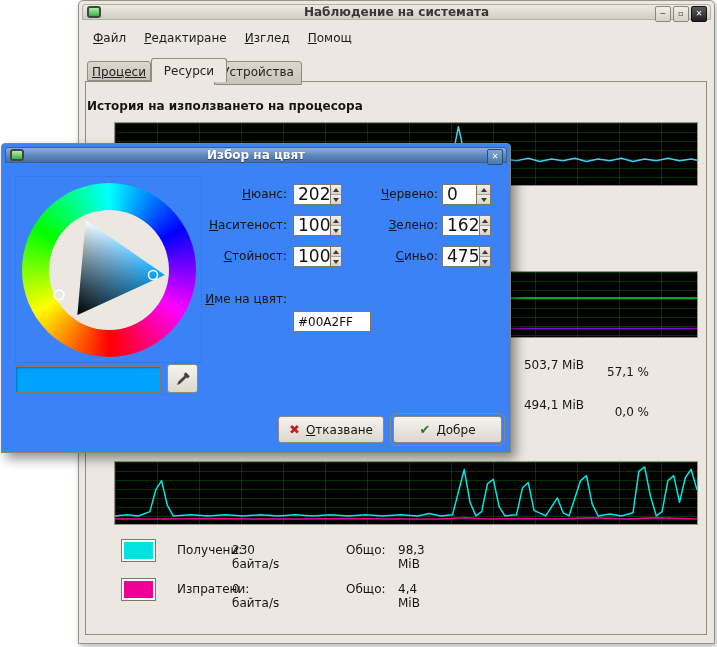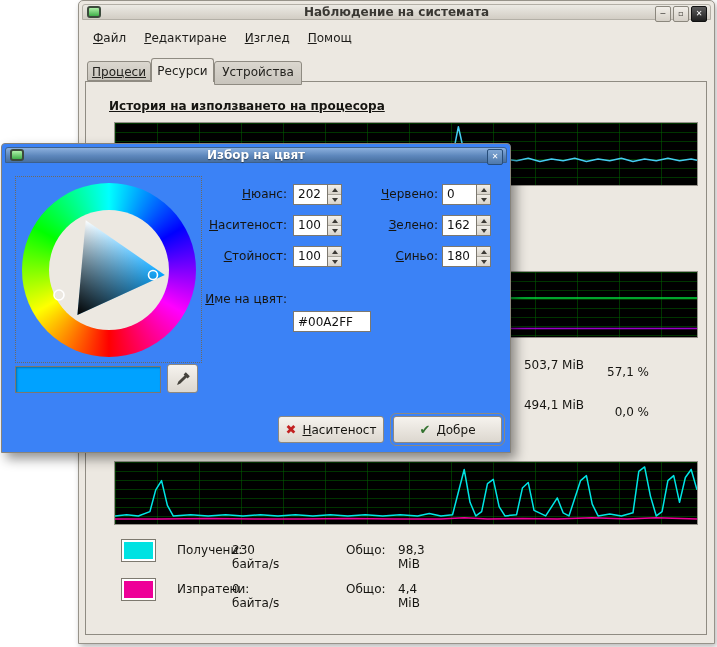--- a/index.html
+++ b/index.html
@@ -26,25 +26,25 @@
   .menubar { position:absolute; left:5px; top:27px; height:22px; font-size:12px; color:#1d1c19; }
   .menu-item { display:inline-block; padding:3px 9px; }
   .mn::first-letter { text-decoration:underline; }
 
   .notebook { position:absolute; left:6px; top:80px; width:622px; height:554px;
         border:1px solid #8f8b82; background:#ece8e1; }
   .tab { position:absolute; border:1px solid #8f8b82; border-radius:3px 3px 0 0;
         background:linear-gradient(#dbd7cf,#c8c4bc); font-size:12px; text-align:center;
         color:#24231f; padding-top:3px; }
   #tab-processes { left:8px;  top:60px; width:64px; height:20px;text-decoration:underline; }
-  #tab-resources { left:72px; top:57px; width:63px; height:24px; background:#ece8e1; border-bottom:0; padding-top:5px; z-index:5; }
+  #tab-resources { left:72px; top:57px; width:76px; height:24px; background:#ece8e1; border-bottom:0; padding-top:5px; z-index:5; }
   #tab-devices   { left:135px;top:60px; width:88px; height:24px; }
 
   .section-h { position:absolute; font-size:12px; font-weight:bold; color:#161511; }
-  #cpu-h { left:30px; top:98px;text-decoration:underline; }
+  #cpu-h { left:8px; top:98px; }
 
   .graph { position:absolute; left:35px; width:584px; background-color:#000;
         border:1px solid #95918a;
         background-image:
           repeating-linear-gradient(to right, rgba(0,95,0,.55) 0 1px, transparent 1px 42px),
           repeating-linear-gradient(to bottom, rgba(0,95,0,.55) 0 1px, transparent 1px 9px); }
   .graph svg { position:absolute; inset:0; width:100%; height:100%; }
   #cpu-graph { top:121px; height:64px; }
   #mem-graph { top:270px; height:67px; }
   #net-graph { top:460px; height:64px; }
@@ -81,21 +81,21 @@
   #hue-ring::after { content:""; position:absolute; inset:27px; border-radius:50%; background:#ece8e1; }
   #sv-tri { position:absolute; left:6px; top:6px; }
 
   .row-label { position:absolute; width:100px; text-align:right; font-size:12px;
         line-height:21px; color:#161511; }
   .hsv-label { left:185px; } .rgb-label { left:346px; width:90px; }
   .spin { position:absolute; width:49px; height:21px; display:flex; }
   .hsv-spin { left:291px; } .rgb-spin { left:440px; }
   .r0 { top:40px; } .r1 { top:71px; } .r2 { top:102px; }
   .spin-entry { flex:1; background:#fff; border:1px solid #7c786f; border-right:0;
-        font-size:12px; line-height:19px; padding-left:4px; color:#111; }
+        font-size:17px; line-height:19px; padding-left:4px; color:#111; }
   .spin-btns { width:15px; display:flex; flex-direction:column; border:1px solid #7c786f; }
   .spin-btn { flex:1; background:linear-gradient(#f2efe9,#d8d3ca); display:flex;
         align-items:center; justify-content:center; }
   .spin-btn + .spin-btn { border-top:1px solid #a8a49a; }
   .tri-up { width:0; height:0; border-left:3px solid transparent; border-right:3px solid transparent; border-bottom:4px solid #3c3a35; }
   .tri-down { width:0; height:0; border-left:3px solid transparent; border-right:3px solid transparent; border-top:4px solid #3c3a35; }
 
   #name-label { left:185px; top:145px; }
   #name-entry { position:absolute; left:291px; top:144px; width:78px; height:21px;
         background:#fff; border:1px solid #7c786f; font-family:"DejaVu Sans", sans-serif;
@@ -274,21 +274,21 @@
       <span class="spin-btns">
           <span class="spin-btn">
             <span class="tri-up"></span>
           </span>
           <span class="spin-btn">
             <span class="tri-down"></span>
           </span>
         </span>
     </span>
     <span class="spin rgb-spin r2">
-      <span class="spin-entry">180</span>
+      <span class="spin-entry">475</span>
       <span class="spin-btns">
           <span class="spin-btn">
             <span class="tri-up"></span>
           </span>
           <span class="spin-btn">
             <span class="tri-down"></span>
           </span>
         </span>
     </span>
 
@@ -297,21 +297,21 @@
 
     <div id="preview" style="background: rgb(0, 162, 255);"></div>
     <div id="dropper-btn">
       <svg width="16" height="16" viewBox="0 0 16 16">
         <path d="M10.8 1.2 L14.8 5.2 L12.6 7.4 L11.6 6.4 L5.4 12.6 L2 14 L3.4 10.6 L9.6 4.4 L8.6 3.4 Z" fill="#46433c"></path>
       </svg>
     </div>
 
     <button class="dlg-btn" id="cancel-btn">
       <span class="btn-ico-red">✖</span>
-      <span class="mn">Наситеност</span>
+      <span class="mn">Отказване</span>
     </button>
     <button class="dlg-btn" id="ok-btn">
       <span class="btn-ico-green">✔</span>
       <span class="mn">Добре</span>
     </button>
   </div>
 
 </div>
 
 </body></html>

